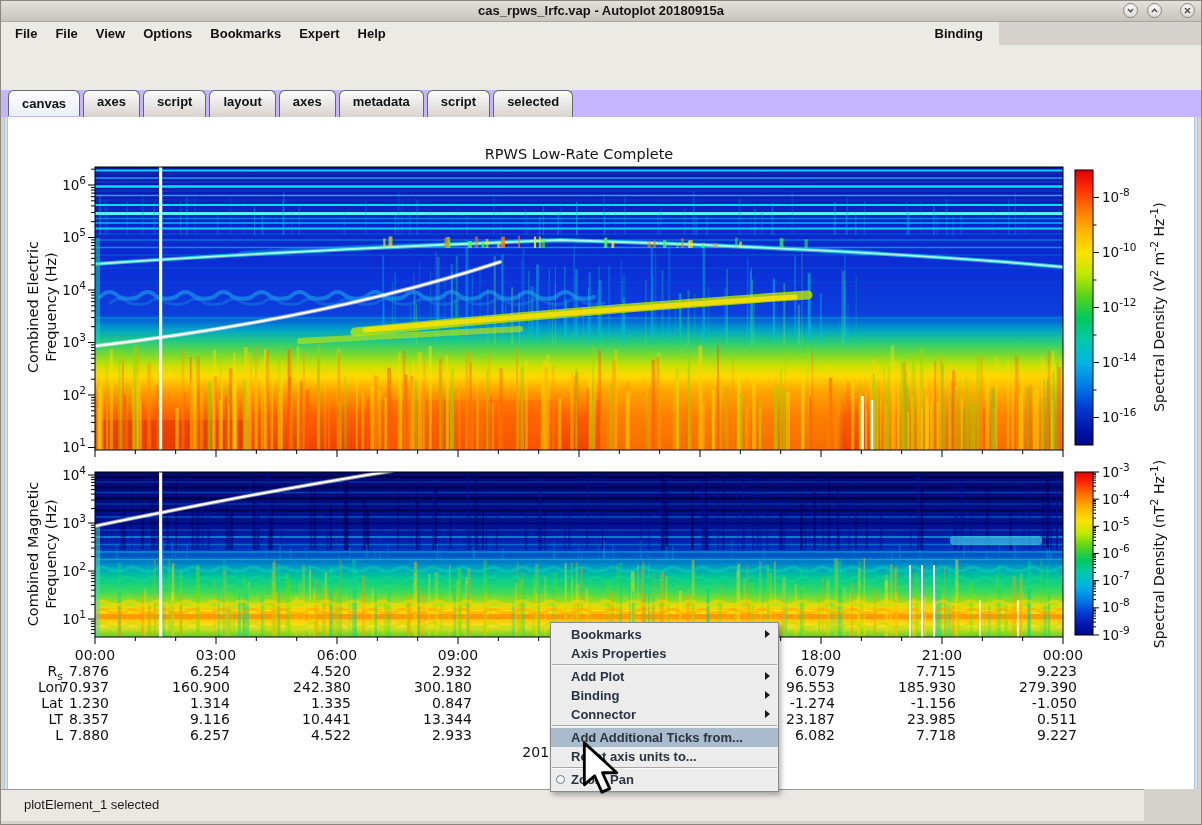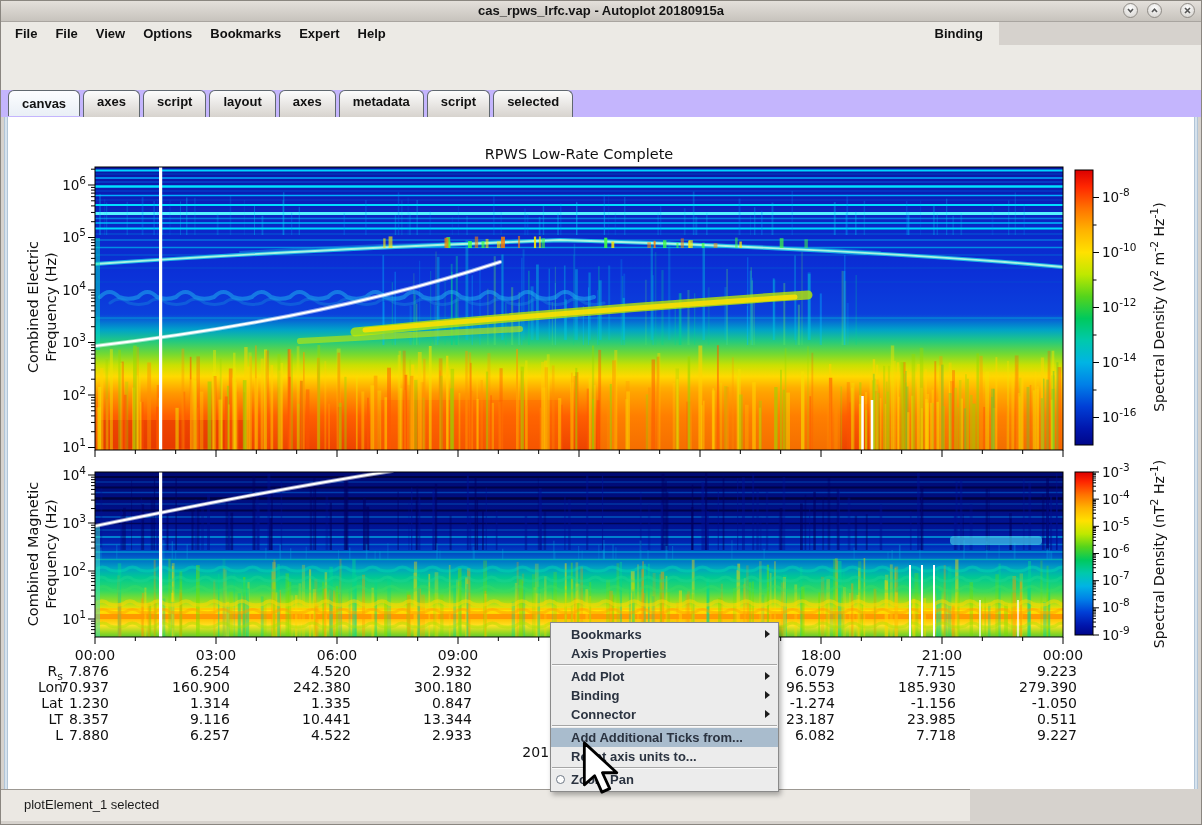--- a/index.html
+++ b/index.html
@@ -26,21 +26,21 @@
 .dnarrow{width:0;height:0;border-left:4.5px solid transparent;border-right:4.5px solid transparent;border-top:6px solid #1b1b1b}
 .tbtn{position:absolute;top:57px;width:29px;height:29px;border:1px solid #7f9db9;border-radius:3px;background:linear-gradient(#ffffff,#d6e4f3);display:flex;align-items:center;justify-content:center;padding:0}
 
 .tabbar{position:absolute;left:0;top:90px;width:1202px;height:27px;background:#c4b5fd;display:flex;align-items:flex-start;padding-left:8px}
 .tab{height:27px;line-height:21px;border:1px solid #60686f;border-bottom:none;border-radius:6px 6px 0 0;background:linear-gradient(#fcfcfc,#d7d3ce);font-weight:bold;font-size:13px;color:#111;padding:0 13px;margin-right:3px}
 .tab.selected{height:26px;line-height:25px;background:linear-gradient(#fcfdff,#e9eff6)}
 
 .rail{position:absolute;top:117px;width:4px;height:672px;background:linear-gradient(90deg,#9fb6cc,#e8f1f8,#9fb6cc);z-index:1}
 .canvas{position:absolute;left:8px;top:117px;width:1186px;height:672px;background:#fff}
 
-.statusbar{position:absolute;left:0;top:789px;width:970px;height:32px;background:#ebe8e3;border-top:1px solid #9c9892}
+.statusbar{position:absolute;left:0;top:789px;width:1144px;height:32px;background:#ebe8e3;border-top:1px solid #9c9892}
 .statustext{font-size:13px;color:#1b1b1b;padding-left:24px;line-height:30px}
 
 .ctx{position:absolute;left:550px;top:622px;width:229px;background:#ececec;border:1px solid #8a8a8a;box-shadow:2px 3px 5px rgba(0,0,0,.3);z-index:30;padding:2px 0}
 .ci{height:19px;line-height:19px;font-weight:bold;font-size:13px;color:#2b3340;padding-left:20px;position:relative;white-space:nowrap}
 .ci.hl{background:#a9bccd}
 .sep{height:2px;border-top:1px solid #a6a6a6;border-bottom:1px solid #fbfbfb;margin:1px 1px}
 .subarrow{position:absolute;right:8px;top:5px;width:0;height:0;border-left:5px solid #1c1c1c;border-top:4.5px solid transparent;border-bottom:4.5px solid transparent}
 .rb{position:absolute;left:5px;top:5px;width:9px;height:9px;border-radius:50%;border:1px solid #6e7885;background:#fdfdfd}
 .rb.checked::after{content:'';position:absolute;left:2px;top:2px;width:4px;height:4px;border-radius:50%;background:#1c2633}
 

